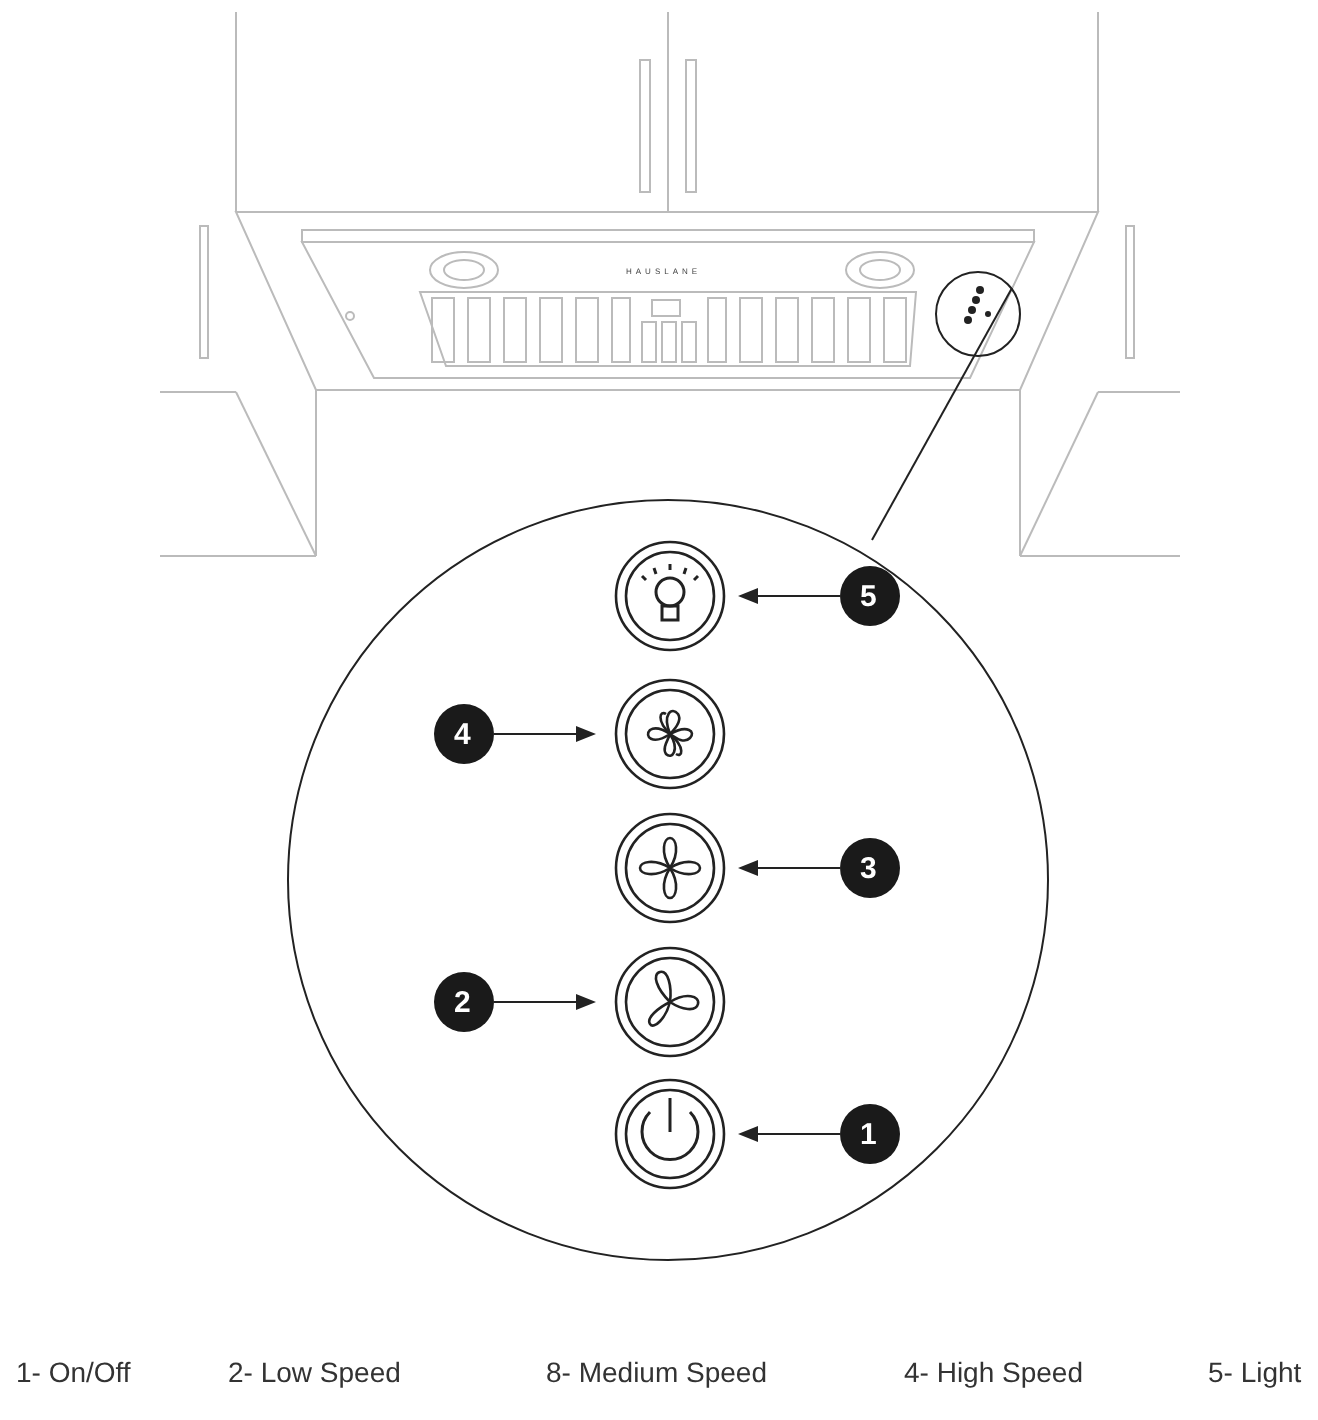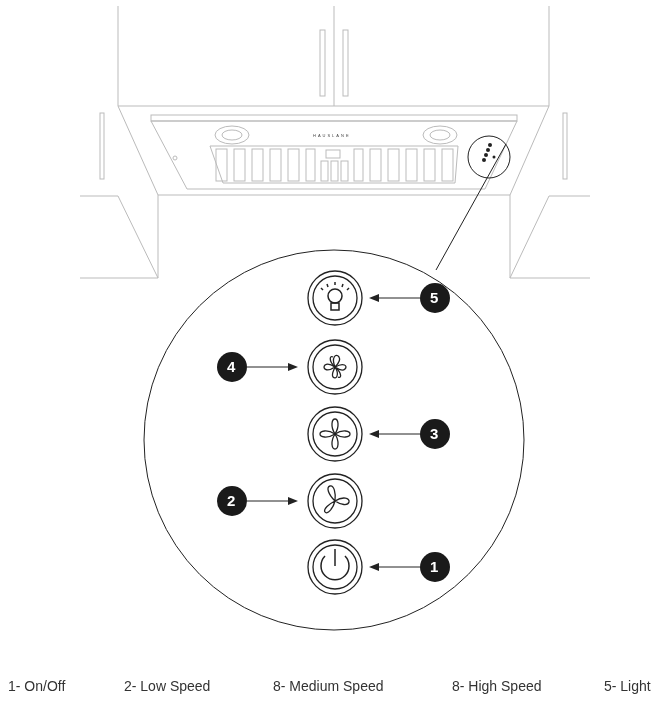--- a/index.html
+++ b/index.html
@@ -160,17 +160,17 @@
   <g>
     <line x1="377" y1="567" x2="420" y2="567" stroke="#222" stroke-width="1"></line>
     <polygon points="369,567 379,563 379,571" fill="#222"></polygon>
     <circle cx="435" cy="567" r="15" fill="#1a1a1a"></circle>
     <text class="num" x="430" y="572">1</text>
   </g>
 </svg>
 
 <div class="legend">
   <span style="left:8px">1- On/Off</span>
-  <span style="left:124px">2- Low Speed</span>
+  <span style="left:114px">2- Low Speed</span>
   <span style="left:273px">8- Medium Speed</span>
-  <span style="left:452px">8- High Speed</span>
+  <span style="left:452px">4- High Speed</span>
   <span style="left:604px">5- Light</span>
 </div>
 
 </body></html>

